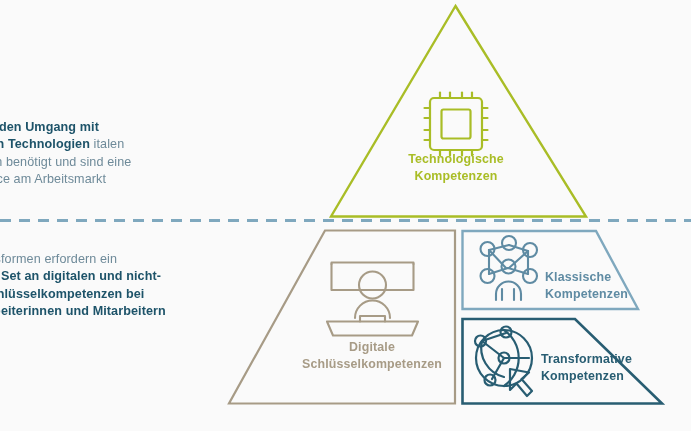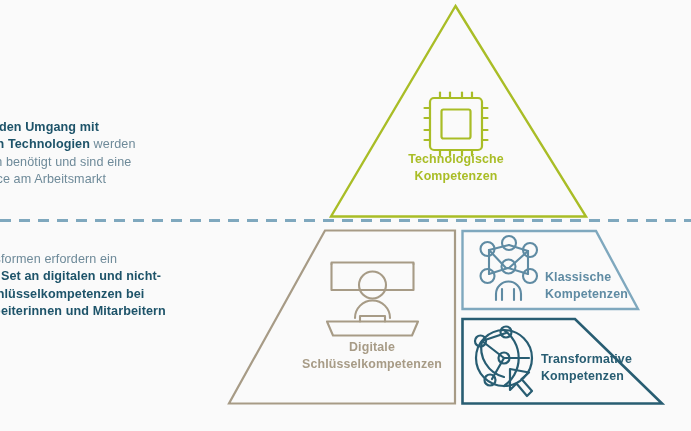--- a/index.html
+++ b/index.html
@@ -66,21 +66,21 @@
   .lbl-blue    { fill: #5f8ba3; }
   .lbl-teal    { fill: #285d72; }
 </style>
 </head>
 <body>
 
 <div id="stage">
 
   <div class="desc" id="desc-top">
     <div><b>zialisten für den Umgang mit</b></div>
-    <div><b>nsformativen Technologien </b><span>werden</span></div>
+    <div><b>nsformativen Technologien </b><span>italen</span></div>
     <div><span>llen Branchen benötigt und sind eine</span></div>
     <div><span>ppe Ressource am Arbeitsmarkt</span></div>
   </div>
 
   <div class="desc" id="desc-bottom">
     <div><span>ue Arbeitsformen erfordern ein</span></div>
     <div><b>ändertes Set an digitalen und nicht-</b></div>
     <div><b>italen Schlüsselkompetenzen bei</b></div>
     <div><b>en Mitarbeiterinnen und Mitarbeitern</b></div>
   </div>

